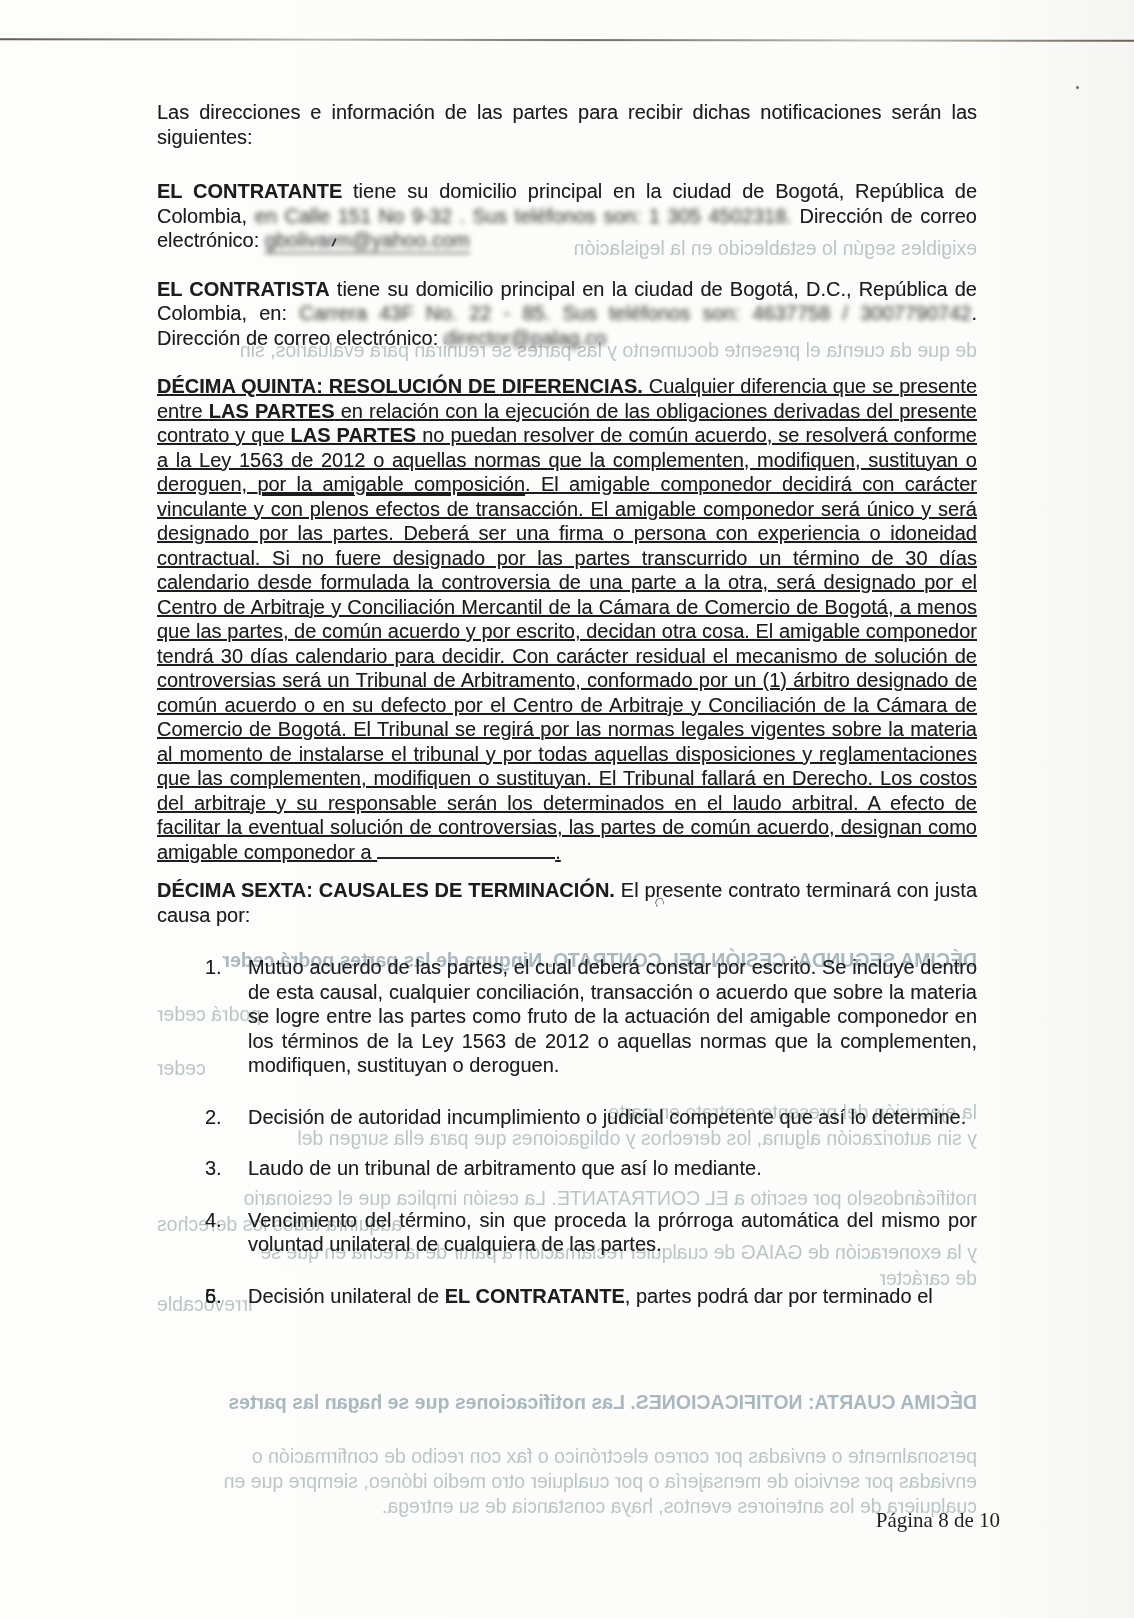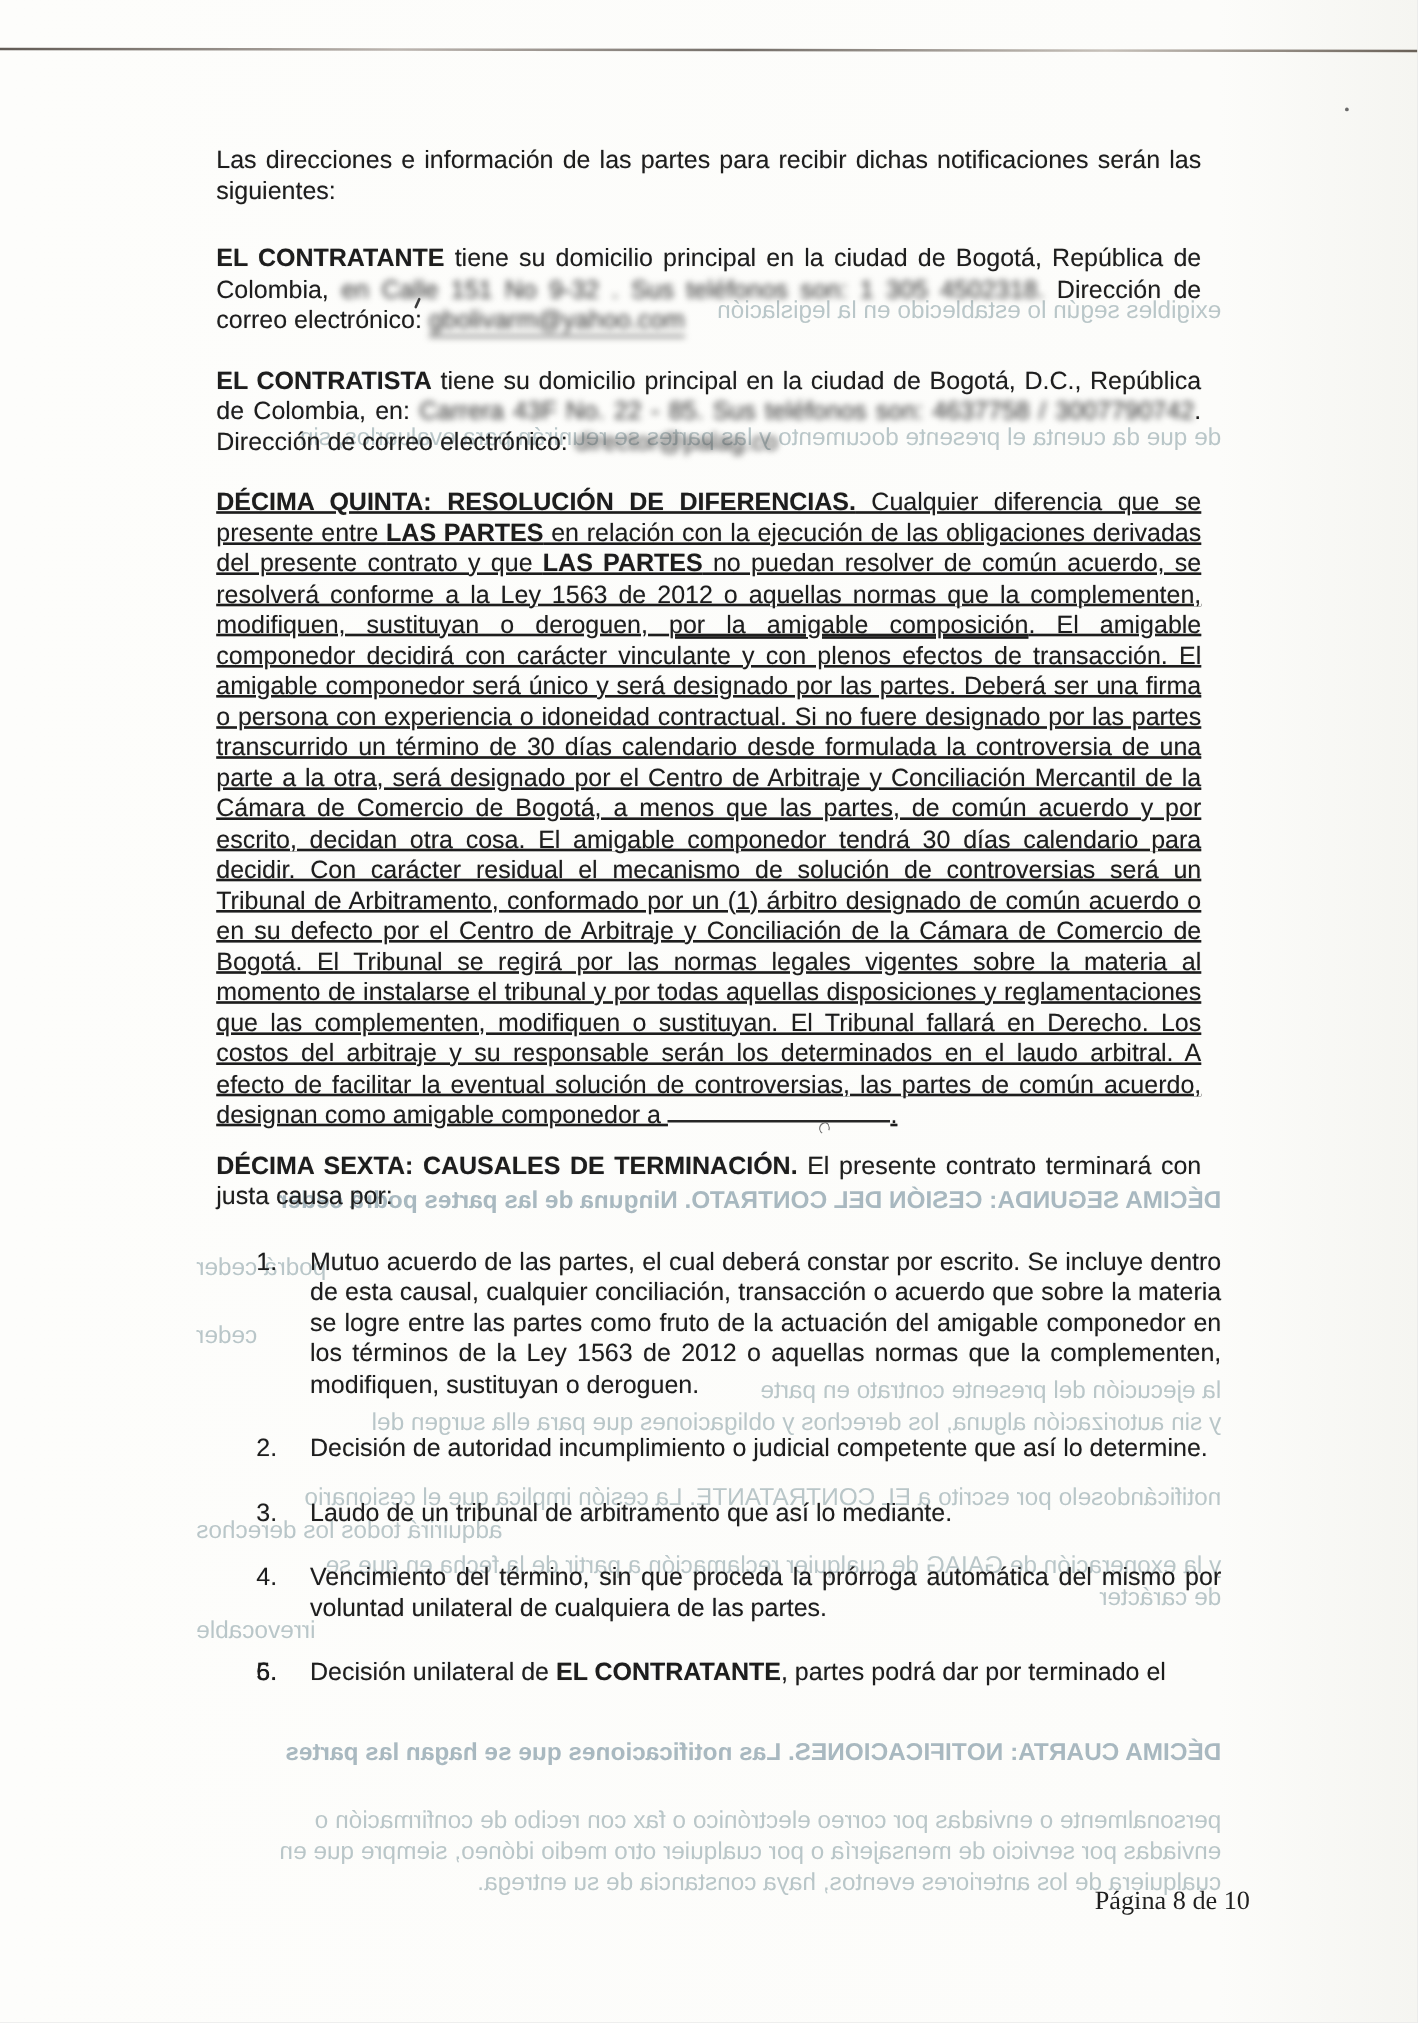--- a/index.html
+++ b/index.html
@@ -19,21 +19,21 @@
   .ghost{
     position:absolute;left:157px;width:820px;transform:scaleX(-1);
     font-size:19.5px;line-height:24px;color:rgba(144,164,170,.62);
     white-space:nowrap;filter:blur(.5px);
   }
   .ghost-bold{font-weight:700;color:rgba(128,152,163,.68);}
   .ghost-left{text-align:right;}
   .ghost-right,.ghost-full{text-align:left;}
 
   .content{position:relative;z-index:2;padding:100px 157px 0;font-size:20px;line-height:24.5px;}
-  .content p{margin:16px;text-align:justify;text-shadow:0 0 .6px rgba(25,25,25,.38);}
+  .content p{margin:0;text-align:justify;text-shadow:0 0 .6px rgba(25,25,25,.38);}
   p.intro{margin-bottom:30px;}
   p.party{margin-bottom:24px;}
   p.clause15{margin-bottom:14px;text-decoration:underline;}
   p.clause16{margin-bottom:0;}
   b{font-weight:700;}
   .u{text-decoration:underline;text-underline-offset:3px;}
   .redacted{filter:blur(2.6px);color:#3f3f3f;}
   .redacted.email{border-bottom:2px solid rgba(55,55,55,.7);padding-bottom:1px;}
   .blank-line{display:inline-block;width:178px;height:5px;border-bottom:2px solid #262626;}
 

